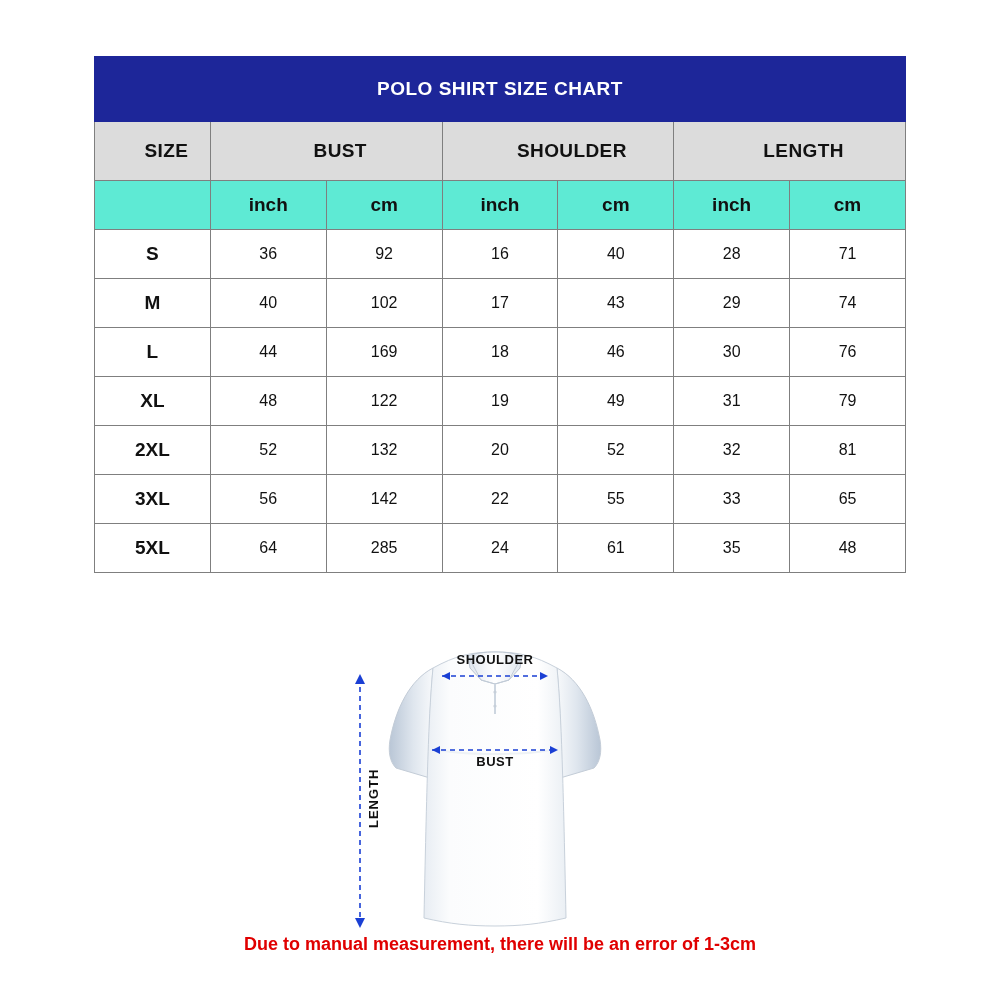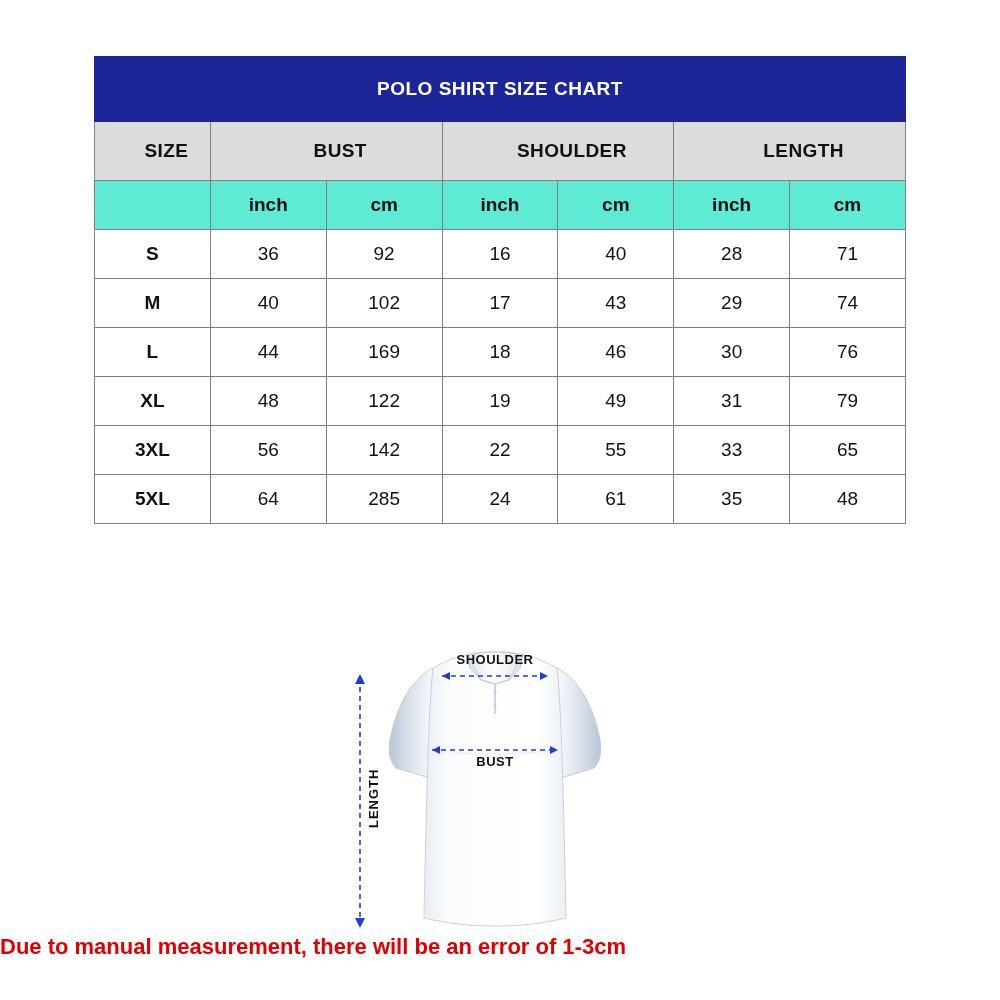--- a/index.html
+++ b/index.html
@@ -72,21 +72,21 @@
     background: #ffffff;
   }
 
   .data-row td.size-label {
     font-weight: bold;
     font-size: 19px;
   }
 
   .data-row td.num {
     font-weight: normal;
-    font-size: 19px;
+    font-size: 16px;
   }
 
   
   .illustration {
     position: absolute;
     left: 340px;
     top: 628px;
     width: 330px;
     height: 300px;
   }
@@ -117,24 +117,24 @@
     font-weight: bold;
     letter-spacing: 0.5px;
     color: #111;
   }
 
   .footnote {
     position: absolute;
     left: 0;
     top: 934px;
     width: 1000px;
-    text-align: left;
+    text-align: center;
     color: #e00000;
     font-weight: bold;
-    font-size: 22px;
+    font-size: 18px;
   }
 </style>
 </head>
 <body>
 
 <div class="chart-wrap">
   <table class="size-chart">
     <tbody>
       <tr>
         <td class="title-cell" colspan="7">POLO SHIRT SIZE CHART</td>
@@ -185,20 +185,29 @@
       <tr class="data-row">
         <td class="size-label">XL</td>
         <td class="num">48</td>
         <td class="num">122</td>
         <td class="num">19</td>
         <td class="num">49</td>
         <td class="num">31</td>
         <td class="num">79</td>
       </tr>
       <tr class="data-row">
+        <td class="size-label">2XL</td>
+        <td class="num">52</td>
+        <td class="num">132</td>
+        <td class="num">20</td>
+        <td class="num">52</td>
+        <td class="num">32</td>
+        <td class="num">81</td>
+      </tr>
+      <tr class="data-row">
         <td class="size-label">3XL</td>
         <td class="num">56</td>
         <td class="num">142</td>
         <td class="num">22</td>
         <td class="num">55</td>
         <td class="num">33</td>
         <td class="num">65</td>
       </tr>
       <tr class="data-row">
         <td class="size-label">5XL</td>

